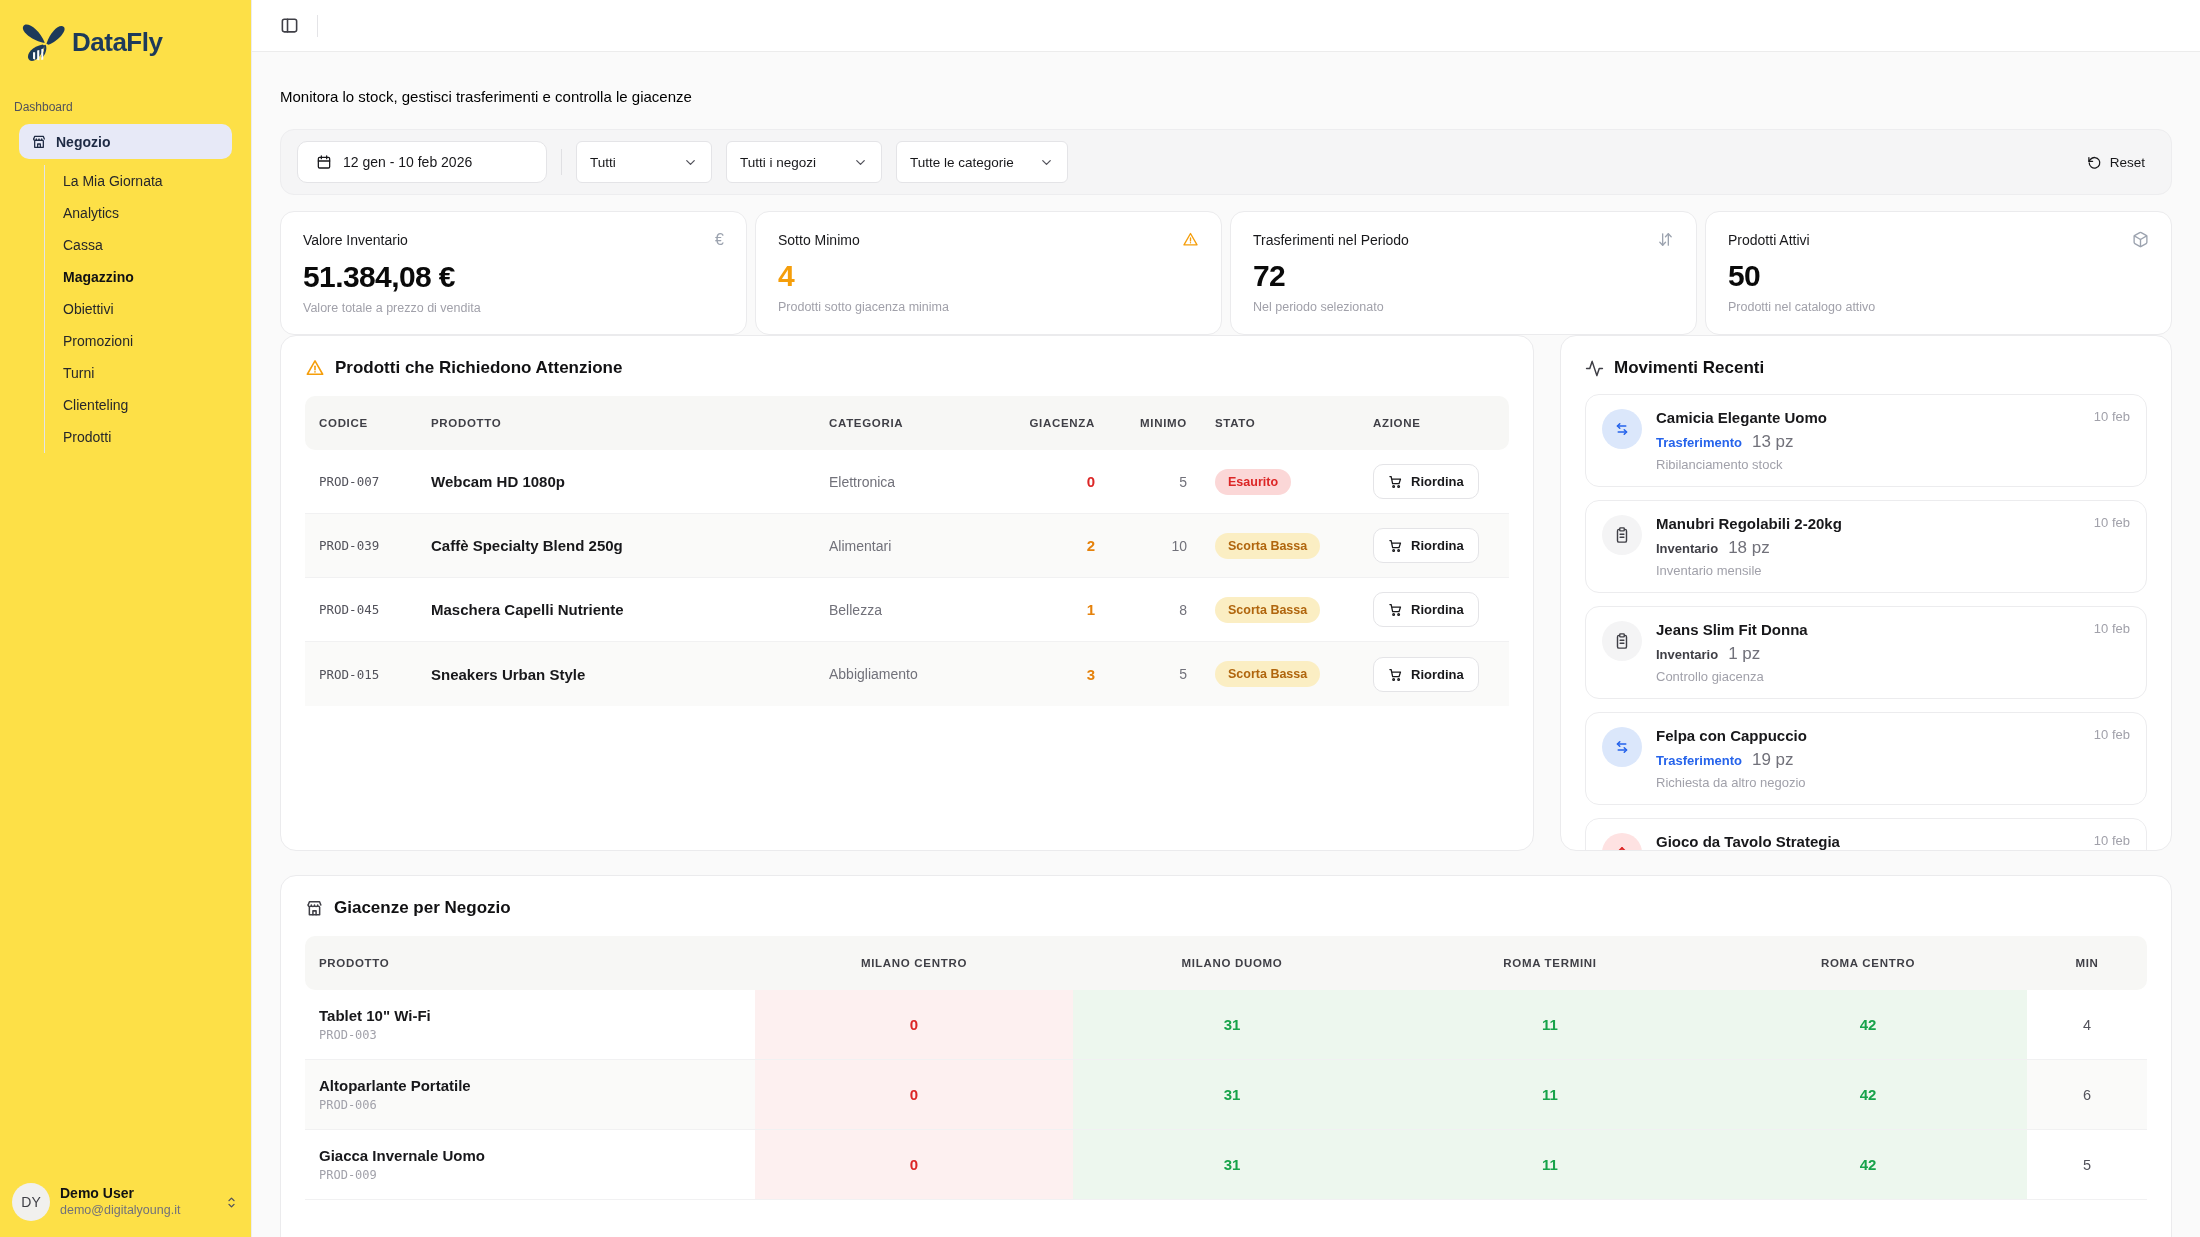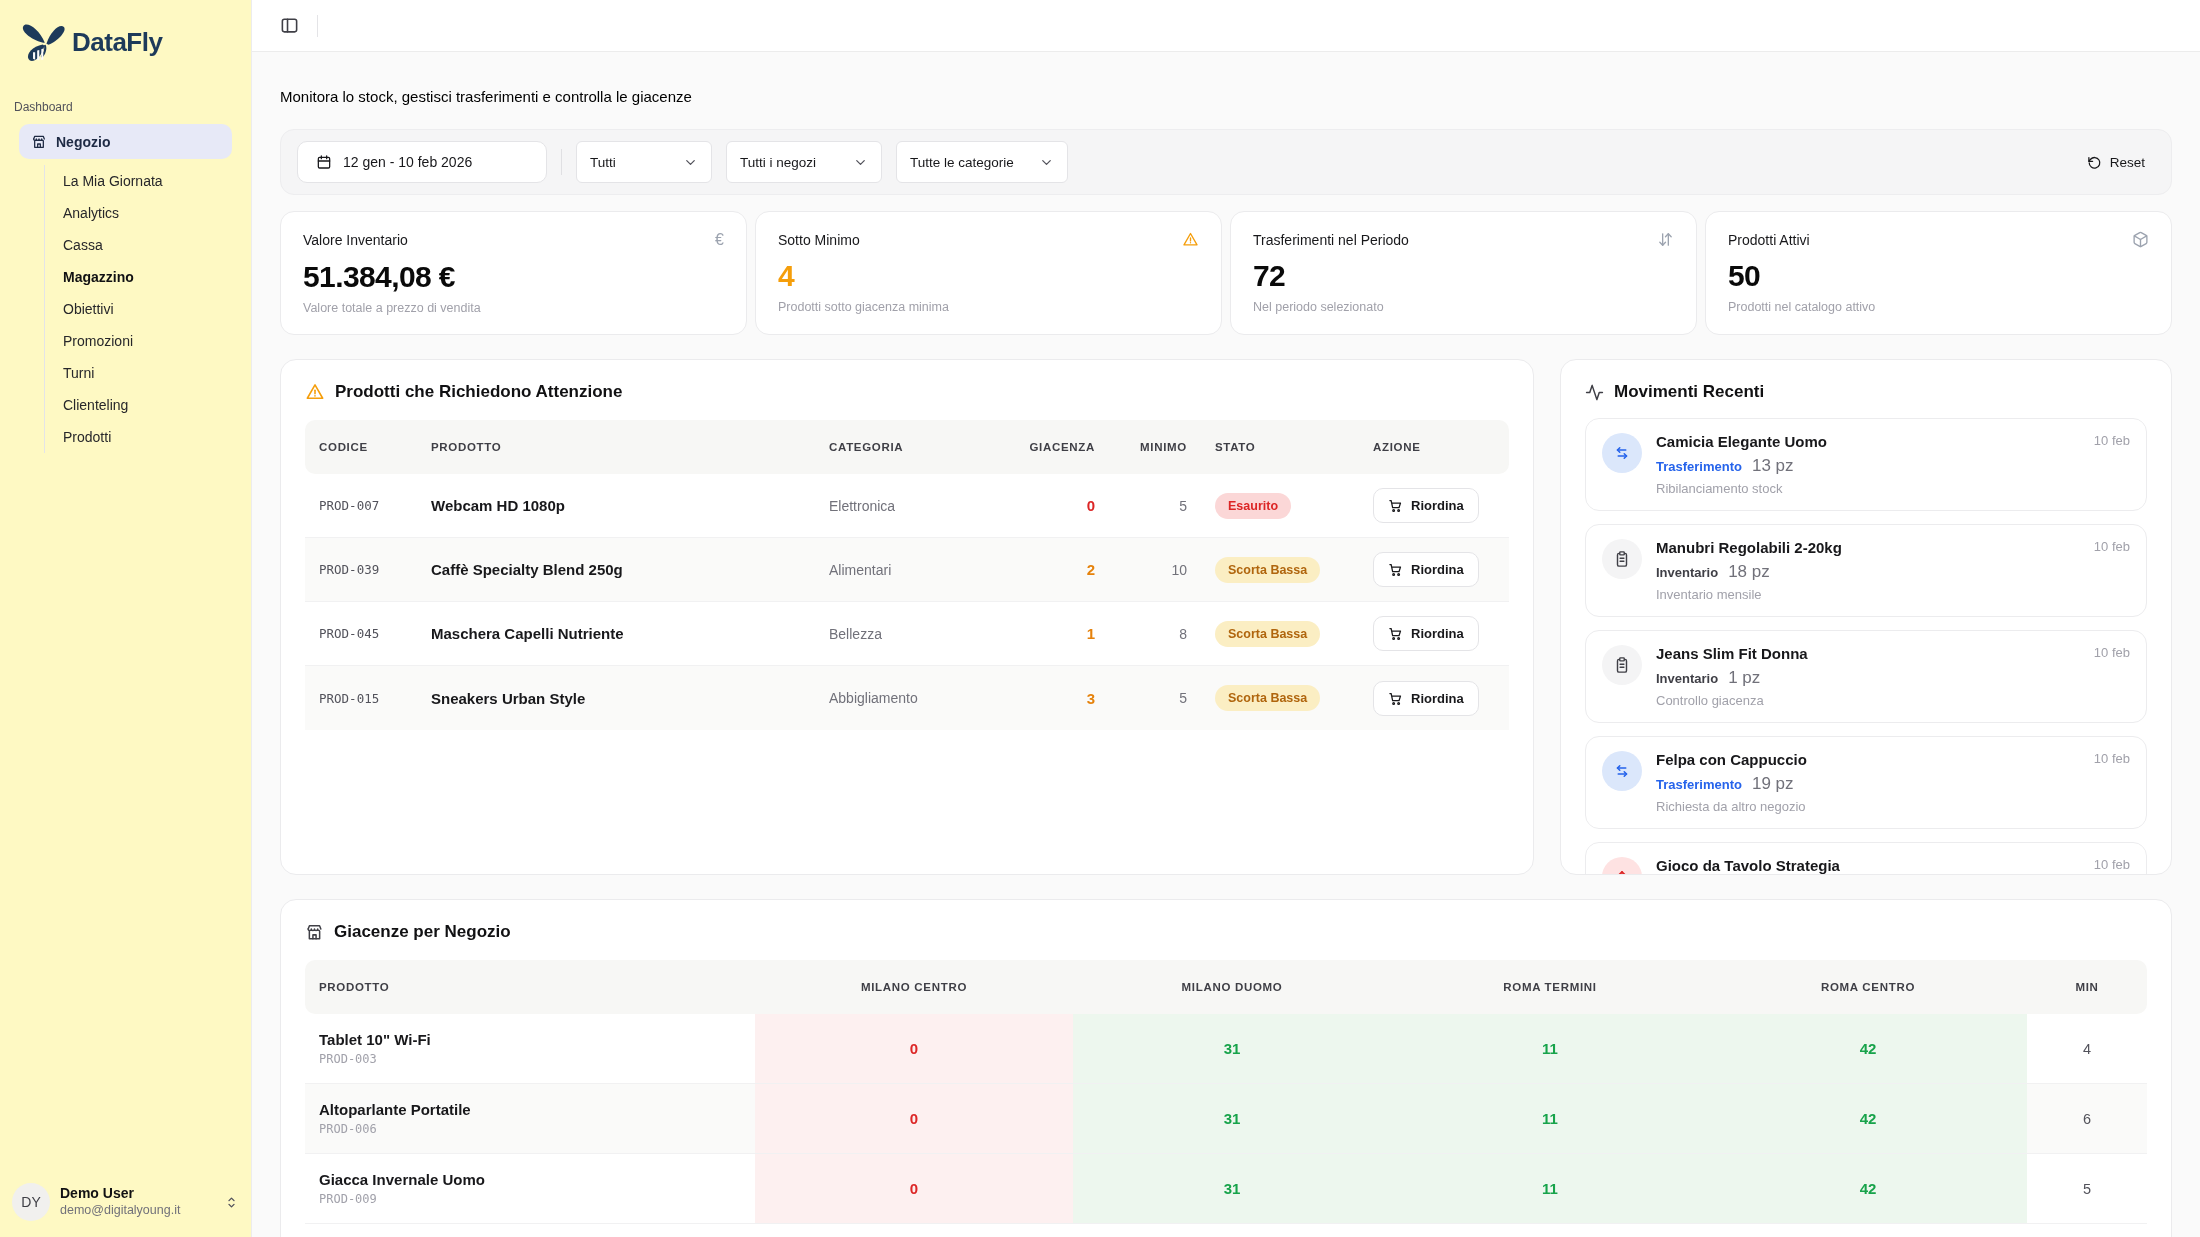--- a/index.html
+++ b/index.html
@@ -6,21 +6,21 @@
   html,body { width:2200px; height:1237px; overflow:hidden; }
   body {
     font-family:"Liberation Sans","DejaVu Sans",sans-serif;
     background:#fafafa; color:#18181b; display:flex;
     -webkit-font-smoothing:antialiased;
   }
   svg { display:block; }
 
   
   .sidebar {
-    width:252px; min-width:252px; height:100%; background:#fef9c3;
+    width:252px; min-width:252px; height:100%; background:#fde047;
     border-right:1px solid #ececee; display:flex; flex-direction:column;
   }
   .logo-row { display:flex; align-items:center; gap:2px; padding:16px 14px 10px 18px; }
   .logo-mark { width:52px; height:52px; color:#1d3a5a; }
   .logo-text { font-size:26px; font-weight:800; color:#1d3a5a; letter-spacing:-0.5px; }
   .side-section-label { font-size:12px; color:#52525b; padding:22px 14px 10px 14px; }
   .nav { padding:0 19px; }
   .nav-active {
     display:flex; align-items:center; gap:9px; background:#e7e9f7;
     border-radius:10px; height:35px; padding:0 12px; cursor:pointer;
@@ -72,21 +72,21 @@
   .kpi-card { background:#fff; border:1px solid #ebebed; border-radius:14px; padding:19px 22px; }
   .kpi-head { display:flex; align-items:center; justify-content:space-between; }
   .kpi-title { font-size:14px; font-weight:500; color:#18181b; }
   .kpi-icon { color:#9ca3af; }
   .kpi-icon.orange { color:#f59e0b; }
   .kpi-value { font-size:30px; font-weight:800; letter-spacing:-0.6px; margin-top:11px; color:#0a0a0a; }
   .kpi-value.orange { color:#f59e0b; }
   .kpi-sub { font-size:12.5px; color:#a1a1aa; margin-top:7px; }
 
   
-  .mid-grid { margin-top:24px; display:grid; grid-template-columns:1fr 612px; gap:26px; }
+  .mid-grid { display:grid; grid-template-columns:1fr 612px; gap:26px; }
   .panel { background:#fff; border:1px solid #ebebed; border-radius:16px; padding:22px 24px; height:516px; overflow:hidden; }
   .panel-head { display:flex; align-items:center; gap:10px; }
   .panel-head h2 { font-size:17px; font-weight:700; color:#111113; }
   .warn-ic { color:#f59e0b; }
   .pulse-ic, .store-ic { color:#3f3f46; }
 
   
   .att-grid { display:grid; grid-template-columns:112px 1fr 186px 108px 92px 158px 150px; align-items:center; }
   .att-header { margin-top:18px; background:#f7f7f5; border-radius:10px; height:54px; }
   .th { font-size:11.5px; font-weight:700; letter-spacing:0.06em; color:#3f3f46; padding:0 14px; text-transform:uppercase; }

